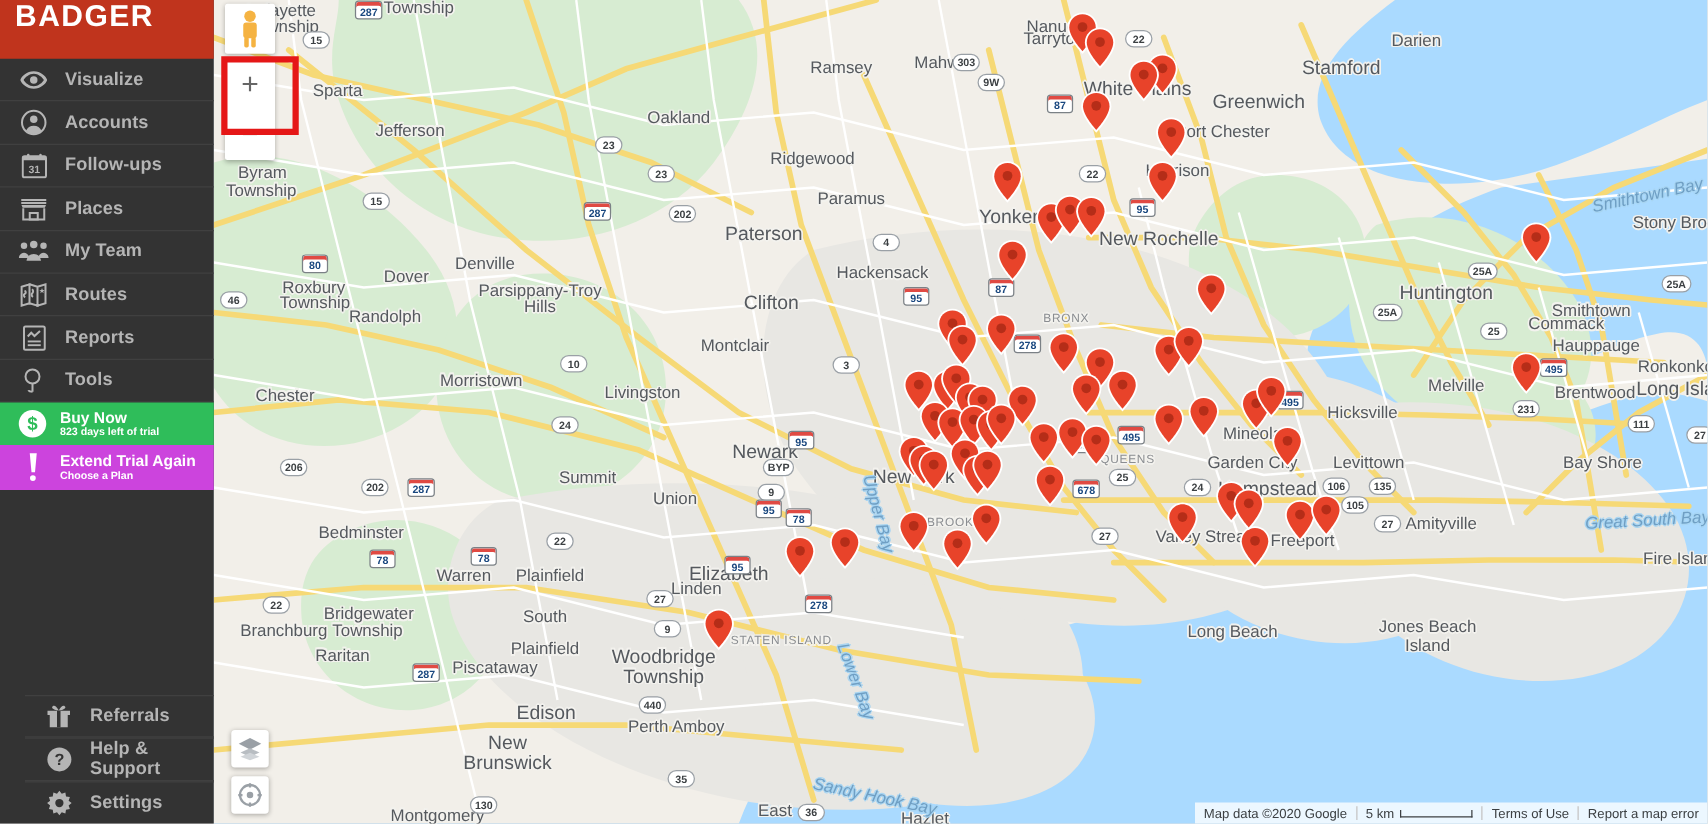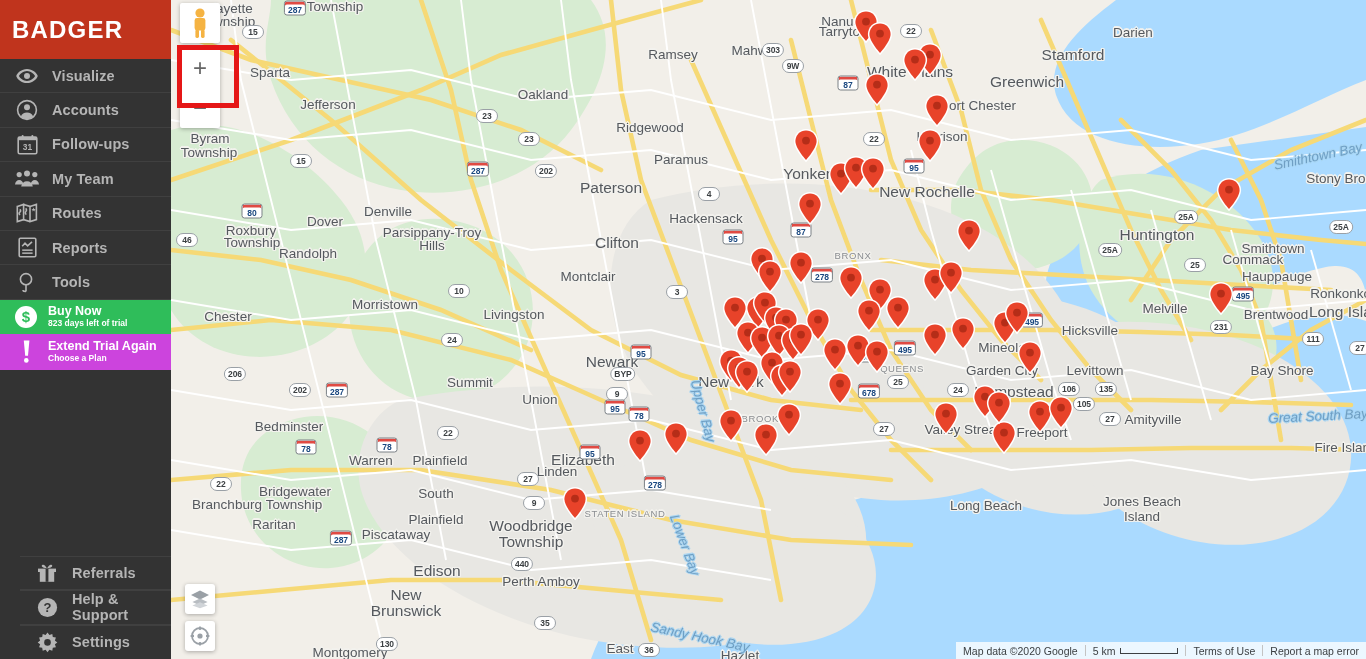--- a/index.html
+++ b/index.html
@@ -10,22 +10,22 @@
     position:relative;
   }
 
   
   #sidebar {
     position:absolute; left:0; top:0; width:171px; height:659px;
     background:#333333; z-index:50;
     display:flex; flex-direction:column;
   }
   #logo {
-    height:59px; background:#c0341d;
-    display:flex; align-items:center; padding-left:12px;
+    height:47px; background:#c0341d;
+    display:flex; align-items:flex-start; padding-left:12px;
   }
   #logo .wordmark {
     color:#ffffff; font-size:24px; font-weight:bold;
     letter-spacing:1.2px; font-family:"Liberation Sans", sans-serif;
   }
   .nav-item {
     height:34.4px; display:flex; align-items:center;
     border-bottom:1px solid #404040;
     padding-left:12px; cursor:pointer;
   }
@@ -167,20 +167,30 @@
         <rect x="1.2" y="3" width="18.6" height="16.8" rx="1.5" class="icon-stroke" stroke-width="1.6"></rect>
         <rect x="1.2" y="3" width="18.6" height="3.2" class="icon-fill"></rect>
         <rect x="4.6" y="1" width="2" height="3.6" rx="1" class="icon-fill"></rect>
         <rect x="14.4" y="1" width="2" height="3.6" rx="1" class="icon-fill"></rect>
         <text x="10.5" y="16.2" text-anchor="middle" font-size="8.4" font-weight="bold" fill="#b5b5b5" font-family="Liberation Sans, sans-serif">31</text>
       </svg>
     </span>
     <span class="lbl">Follow-ups</span>
   </div>
 
+  <div class="nav-item">
+    <span class="ico">
+      <svg width="22" height="20" viewBox="0 0 22 20">
+        <path class="icon-fill" d="M1 2.2h20v1.6H1zM1 4.6h20v1.5H1zM1.2 7h19.6l-.9 2.1H2.1z"></path>
+        <path class="icon-stroke" stroke-width="1.7" d="M2.6 9.6v9h16.8v-9"></path>
+        <rect x="7.8" y="13.4" width="6.4" height="5.2" class="icon-stroke" stroke-width="1.6"></rect>
+      </svg>
+    </span>
+    <span class="lbl">Places</span>
+  </div>
 
   <div class="nav-item">
     <span class="ico">
       <svg width="24" height="18" viewBox="0 0 24 18">
         <circle class="icon-fill" cx="4.2" cy="4.6" r="2.6"></circle>
         <circle class="icon-fill" cx="19.8" cy="4.6" r="2.6"></circle>
         <circle class="icon-fill" cx="12" cy="3.6" r="3"></circle>
         <path class="icon-fill" d="M0 14.4c.4-2.7 2-4.3 4.2-4.3s3.8 1.6 4.2 4.3z"></path>
         <path class="icon-fill" d="M15.6 14.4c.4-2.7 2-4.3 4.2-4.3s3.8 1.6 4.2 4.3z"></path>
         <path class="icon-fill" d="M6.2 16.6c.5-3.4 2.6-5.4 5.8-5.4s5.3 2 5.8 5.4z"></path>
@@ -378,21 +388,21 @@
       <div class="mlabel med" style="left: 157px; top: 104px;">Jefferson</div>
       <div class="mlabel med" style="left: 39px; top: 138px;">Byram</div>
       <div class="mlabel med" style="left: 38px; top: 152px;">Township</div>
       <div class="mlabel med" style="left: 372px; top: 94px;">Oakland</div>
       <div class="mlabel med" style="left: 479px; top: 127px;">Ridgewood</div>
       <div class="mlabel med" style="left: 586px; top: 20px; margin-top: 30px;">Mahwah</div>
       <div class="mlabel med" style="left: 672px; top: 21px;">Nanuet</div>
       <div class="mlabel med" style="left: 502px; top: 54px;">Ramsey</div>
       <div class="mlabel med" style="left: 677px; top: 31px;">Tarrytown</div>
       <div class="mlabel big" style="left: 739px; top: 72px;">White Plains</div>
-      <div class="mlabel big" style="left: 836px; top: 82px; margin-left: 20px;">Greenwich</div>
+      <div class="mlabel big" style="left: 836px; top: 82px;">Greenwich</div>
       <div class="mlabel big" style="left: 902px; top: 55px;">Stamford</div>
       <div class="mlabel med" style="left: 962px; top: 32px;">Darien</div>
       <div class="mlabel med" style="left: 807px; top: 105px;">Port Chester</div>
       <div class="mlabel med" style="left: 771px; top: 136px;">Harrison</div>
       <div class="mlabel big" style="left: 640px; top: 174px;">Yonkers</div>
       <div class="mlabel big" style="left: 756px; top: 192px;">New Rochelle</div>
       <div class="mlabel med" style="left: 510px; top: 159px;">Paramus</div>
       <div class="mlabel big" style="left: 440px; top: 188px;">Paterson</div>
       <div class="mlabel med" style="left: 535px; top: 218px;">Hackensack</div>
       <div class="mlabel big" style="left: 446px; top: 243px;">Clifton</div>

